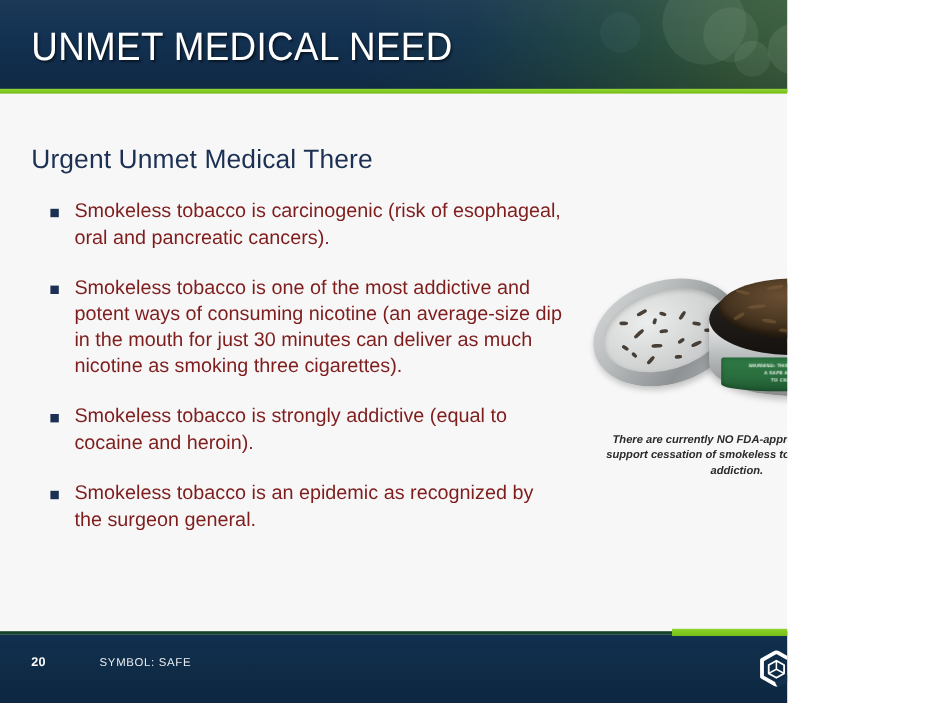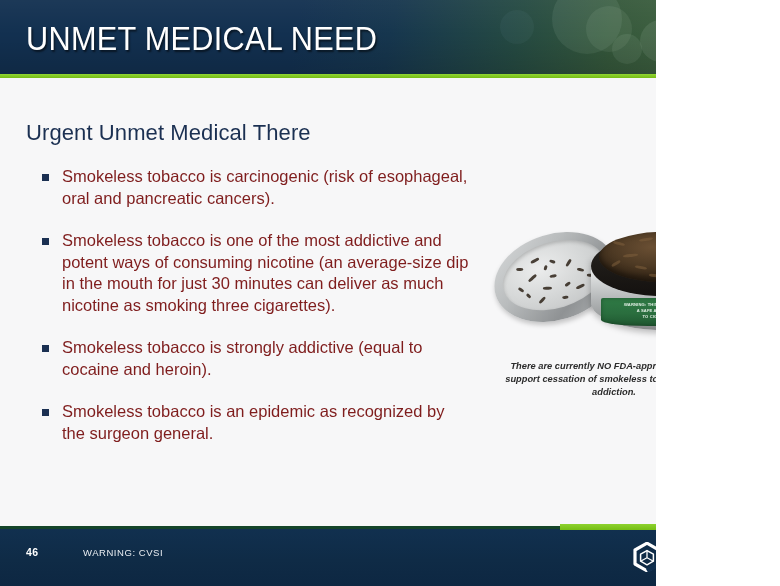--- a/index.html
+++ b/index.html
@@ -426,22 +426,22 @@
 
     </div>
   </div>
 
   <div class="caption">There are currently NO FDA-approved drugs to support cessation of smokeless tobacco use and addiction.</div>
 
   <div class="footer-thinline"></div>
   <div class="footer"></div>
   <div class="footer-greenbar"></div>
 
-  <div class="page-number">46</div>
-  <div class="symbol-text">WARNING: CVSI</div>
+  <div class="page-number">20</div>
+  <div class="symbol-text">SYMBOL: SAFE</div>
 
   <div class="logo">
     <div class="logo-mark">
       <svg viewBox="0 0 30 30" width="30" height="30">
         <path d="M15 1.2 L27 8 L27 22 L15 28.8 L3 22 L3 8 Z" fill="none" stroke="#ffffff" stroke-width="3.2" stroke-linejoin="round"></path>
         <path d="M27 8 L27 22 L15 28.8" fill="none" stroke="#11304f" stroke-width="4.6"></path>
         <path d="M15 8.6 L21.4 12.2 L21.4 19.2 L15 22.8 L8.6 19.2 L8.6 12.2 Z" fill="none" stroke="#ffffff" stroke-width="1.5" stroke-linejoin="round"></path>
         <path d="M15 8.6 L15 15.7 L21.4 19.2 M15 15.7 L8.6 19.2" fill="none" stroke="#ffffff" stroke-width="1.3"></path>
       </svg>
     </div>

